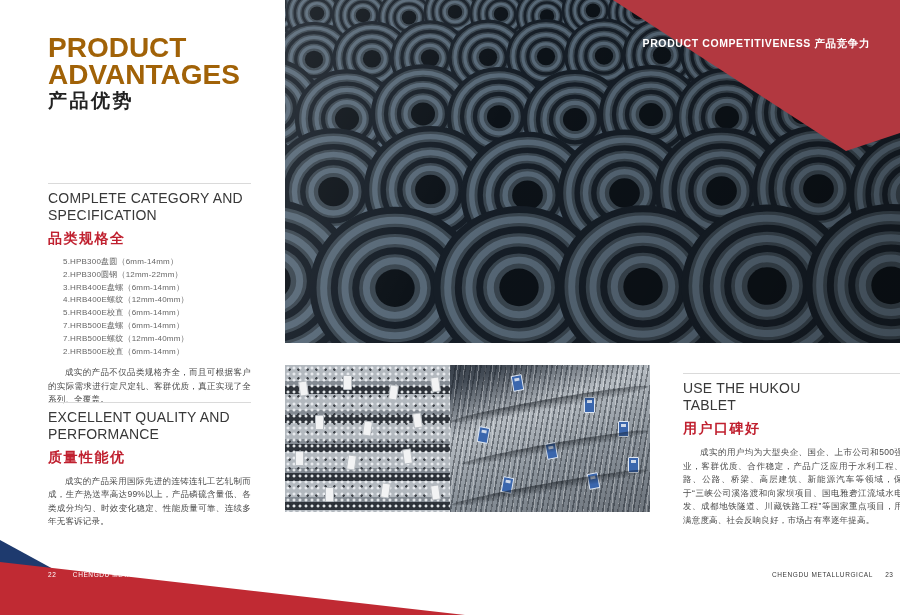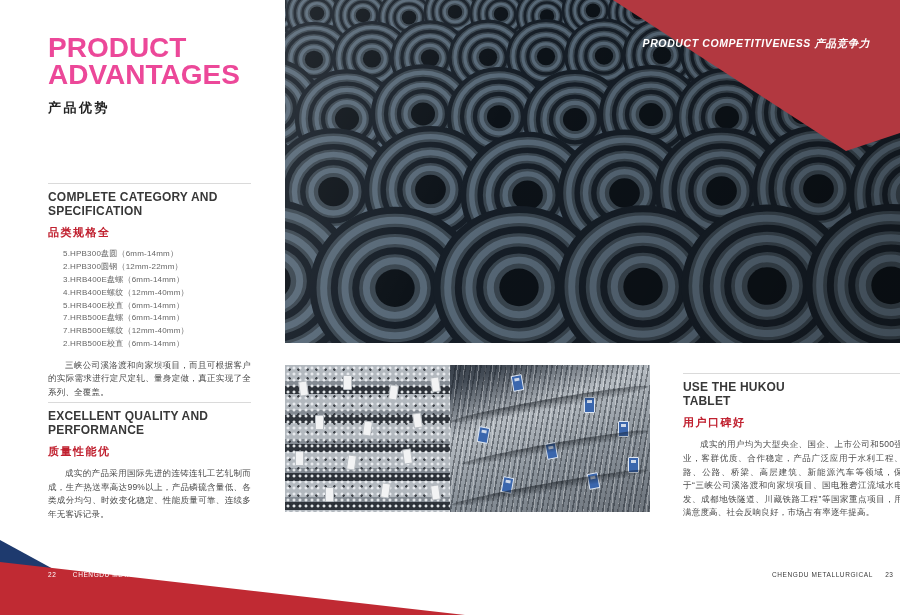--- a/index.html
+++ b/index.html
@@ -2,44 +2,44 @@
 <html><head>
 <meta charset="utf-8">
 <style>
   html,body{margin:0;padding:0;background:#e8e8e8;}
   .spread{
     position:relative;width:900px;height:615px;background:#ffffff;
     overflow:hidden;font-family:"Liberation Sans", sans-serif;
   }
   
   .title-block{position:absolute;left:48px;top:34px;width:250px;}
-  .title-en{font-size:28px;line-height:27px;font-weight:bold;color:#ec4899;letter-spacing:0px;}
-  .title-cn{margin-top:11px;font-size:13px;letter-spacing:2.5px;color:#222;font-weight:bold;}
+  .title-en{font-size:28px;line-height:27px;font-weight:bold;color:#a16207;letter-spacing:0px;}
+  .title-cn{font-size:19px;letter-spacing:2.5px;color:#222;font-weight:bold;}
 
   .section{position:absolute;border-top:1px solid #dadada;padding-top:6px;}
   .sec1{left:48px;top:183px;width:203px;}
   .sec2{left:48px;top:402px;width:203px;}
   .sec-right{left:660px;top:373px;width:229px;position:absolute;border-top:1px solid #dadada;padding-top:6px;margin-left:23px;}
-  .h-en{font-size:12px;font-weight:bold;color:#383838;line-height:1.18;letter-spacing:.2px;}
+  .h-en{font-size:14px;font-weight:normal;color:#383838;line-height:1.18;letter-spacing:.2px;}
   .h-en.narrow{width:125px;}
-  .h-cn{margin-top:7px;font-size:11px;font-weight:bold;color:#c0202f;letter-spacing:1.5px;font-family:Liberation Serif, serif;}
+  .h-cn{margin-top:7px;font-size:14px;font-weight:bold;color:#c0202f;letter-spacing:1.5px;font-family:Liberation Serif, serif;}
   .spec-list{list-style:none;margin:8px 0 0 0;padding:0 0 0 15px;}
   .spec-list li{font-size:8px;color:#666;line-height:12.8px;letter-spacing:.2px;}
   .para{margin:8px 0 0 0;font-size:8.5px;color:#4a4a4a;line-height:13.4px;
         text-align:justify;text-indent:2em;letter-spacing:.2px;}
   .sec-right .para{line-height:13.6px;}
 
   
   .photo-main{position:absolute;left:285px;top:0;width:615px;height:343px;overflow:hidden;background:#273039;}
   .photo-main svg.coils{position:absolute;left:0;top:0;}
   .photo-main .sheen{position:absolute;inset:0;
      background:linear-gradient(115deg, rgba(255,255,255,.10) 0%, rgba(255,255,255,0) 35%, rgba(0,0,0,.28) 100%);}
   .red-corner{position:absolute;left:0;top:0;pointer-events:none;}
   .banner-text{position:absolute;right:30px;top:37px;font-size:10.5px;font-weight:bold;
-     color:#fff;letter-spacing:.6px;white-space:nowrap;font-style:italic;}
+     color:#fff;letter-spacing:.6px;white-space:nowrap;}
 
   .photo-rebar{position:absolute;left:285px;top:365px;width:365px;height:147px;overflow:hidden;}
   .rebar-left{position:absolute;left:0;top:0;width:165px;height:147px;
     background:
       radial-gradient(circle, rgba(235,238,241,.95) 1px, rgba(0,0,0,0) 1.9px),
       radial-gradient(circle, rgba(38,43,50,.85) 1px, rgba(0,0,0,0) 1.6px),
       repeating-linear-gradient(180deg,#b3b9bf 0 16px,#848b93 16px 21px,#2e333a 21px 29px);
     background-size:6px 6px, 9px 9px, auto;}
   .rebar-right{position:absolute;left:165px;top:0;width:200px;height:147px;
     background:
@@ -617,21 +617,21 @@
     <ul class="spec-list">
       <li>5.HPB300盘圆（6mm-14mm）</li>
       <li>2.HPB300圆钢（12mm-22mm）</li>
       <li>3.HRB400E盘螺（6mm-14mm）</li>
       <li>4.HRB400E螺纹（12mm-40mm）</li>
       <li>5.HRB400E校直（6mm-14mm）</li>
       <li>7.HRB500E盘螺（6mm-14mm）</li>
       <li>7.HRB500E螺纹（12mm-40mm）</li>
       <li>2.HRB500E校直（6mm-14mm）</li>
     </ul>
-    <p class="para">三峡公司溪洛渡和向家坝项目，而且可根据客户的实际需求进行定尺定轧、量身定做，真正实现了全系列、全覆盖。</p>
+    <p class="para">成实的产品不仅品类规格齐全，而且可根据客户的实际需求进行定尺定轧、客群优质，真正实现了全系列、全覆盖。</p>
   </div>
 
   <div class="section sec2">
     <div class="h-en">EXCELLENT QUALITY AND PERFORMANCE</div>
     <div class="h-cn">质量性能优</div>
     <p class="para">成实的产品采用国际先进的连铸连轧工艺轧制而成，生产热送率高达99%以上，产品磷硫含量低、各类成分均匀、时效变化稳定、性能质量可靠、连续多年无客诉记录。</p>
   </div>
 
   <div class="sec-right">
     <div class="h-en narrow">USE THE HUKOU TABLET</div>

